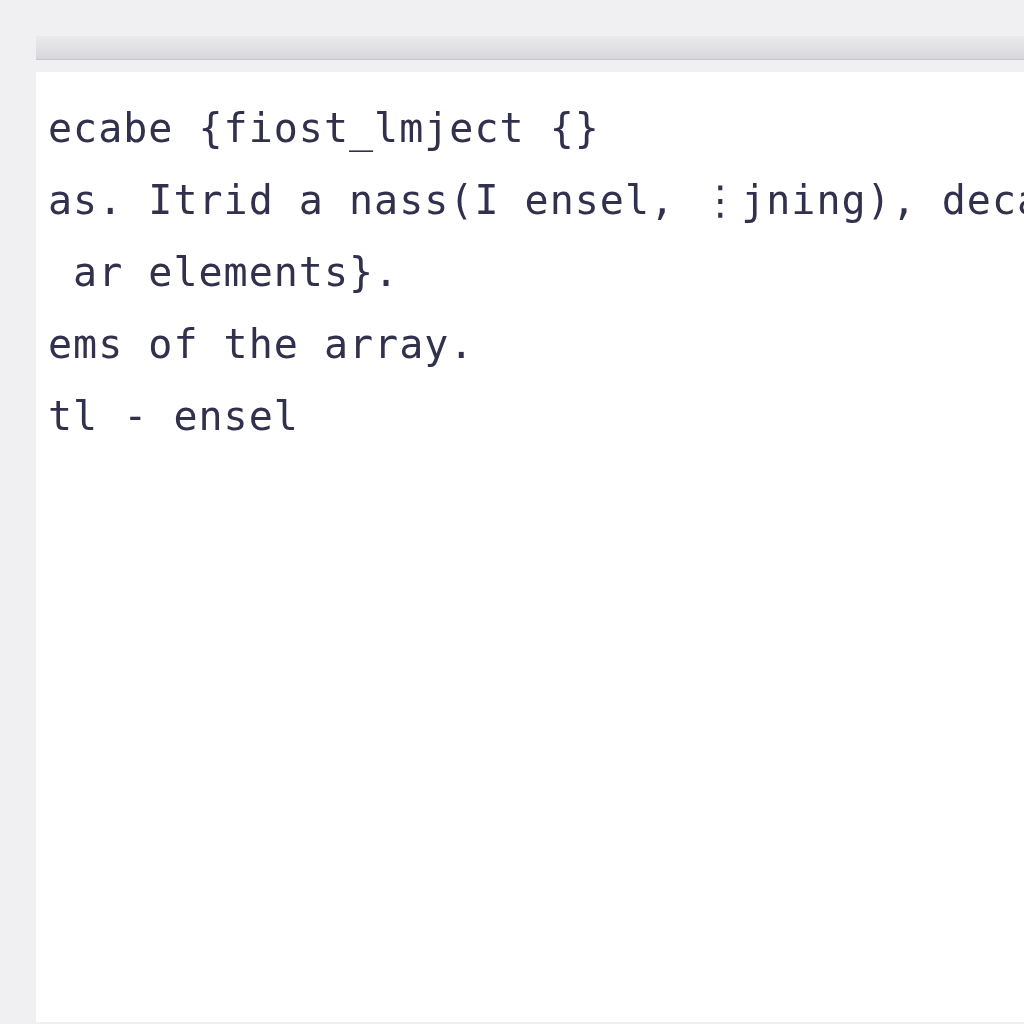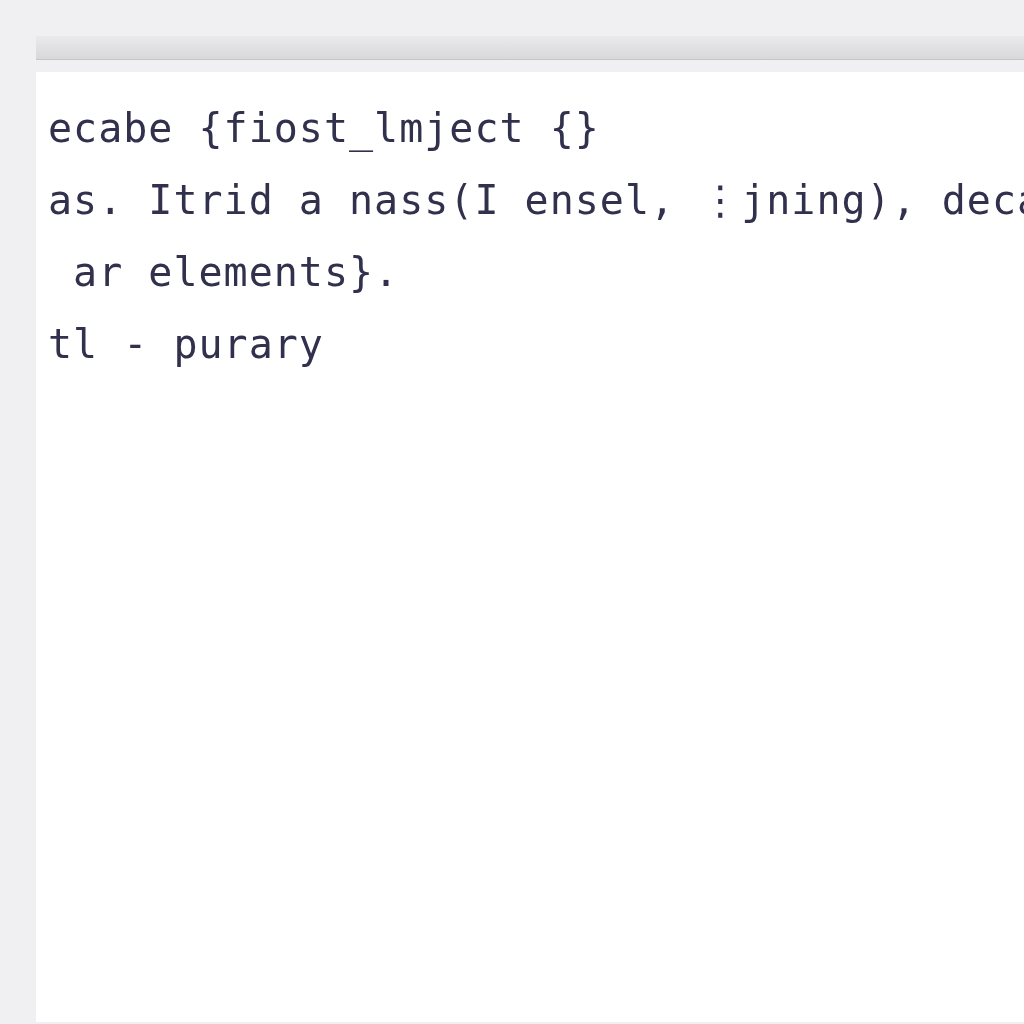--- a/index.html
+++ b/index.html
@@ -35,14 +35,15 @@
 <body>
 
 <div class="titlebar"></div>
 
 <div class="editor">
   <div class="code">ecabe {fiost_lmject {}</div>
   <div class="code">as. Itrid a nass(I ensel, ⋮jning), decare o</div>
   <div class="code"> ar elements}.</div>
   <div class="code"></div>
   <div class="code"></div>
-  <div class="code">tl - purary</div>
+  <div class="code">ems of the array.</div>
+  <div class="code">tl - ensel</div>
 </div>
 
 </body></html>

